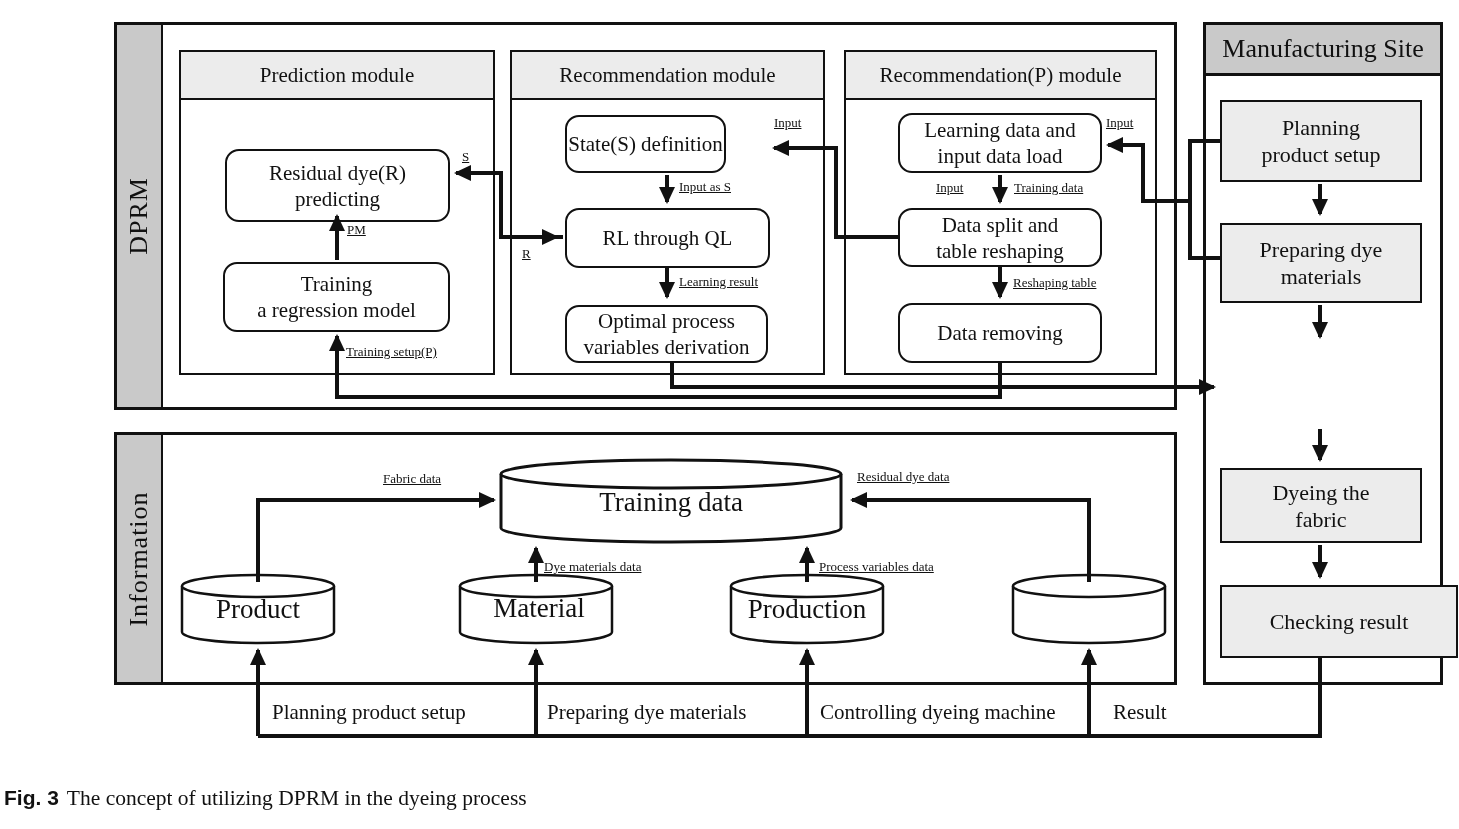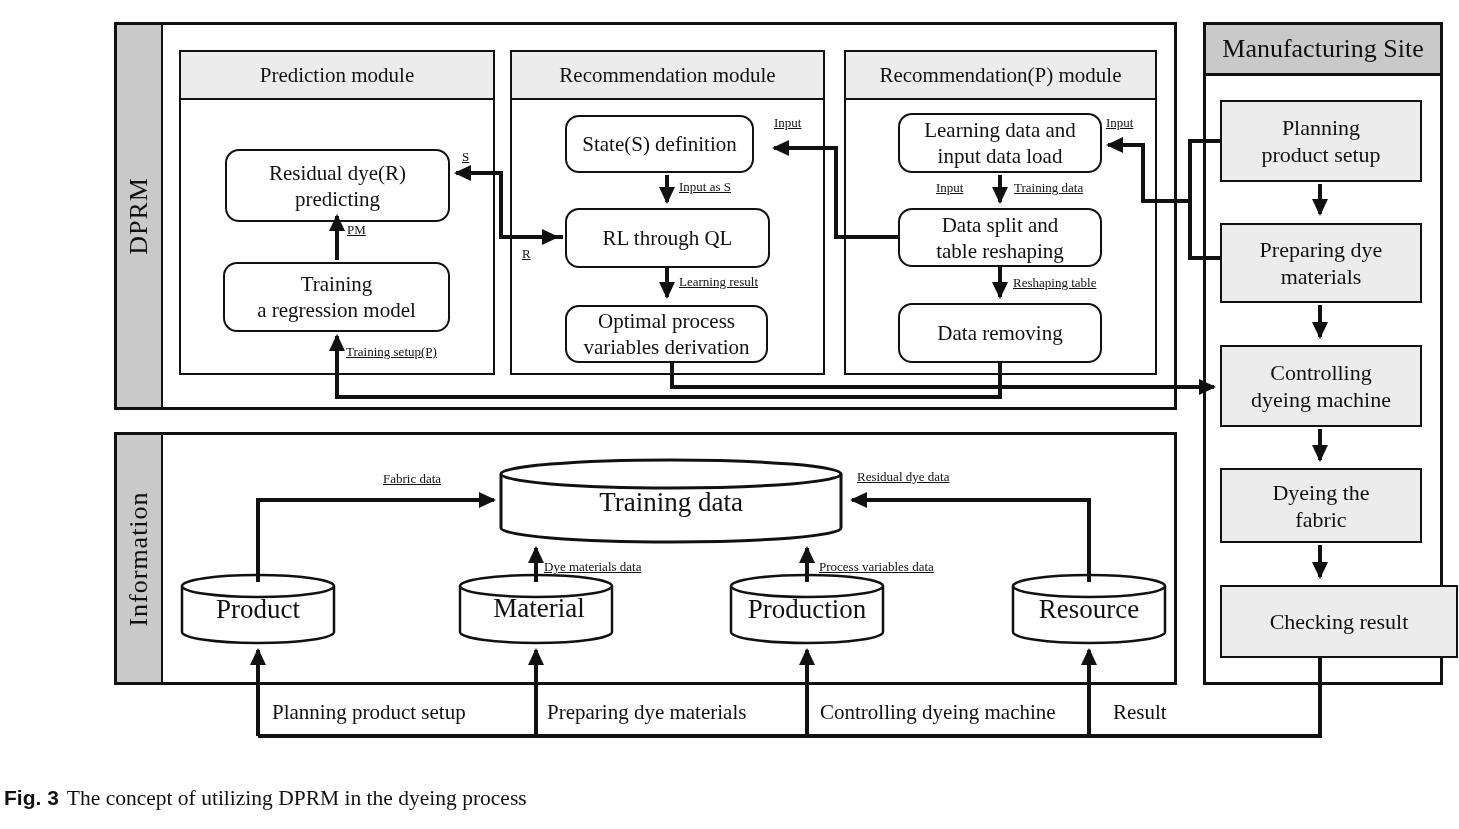--- a/index.html
+++ b/index.html
@@ -53,43 +53,41 @@
     <div class="module-title">Prediction module</div>
   </div>
   <div class="abs rbox" style="left:225px;top:149px;width:225px;height:73px;">Residual dye(R)
 predicting</div>
   <div class="abs rbox" style="left:223px;top:262px;width:227px;height:70px;">Training
 a regression model</div>
 
   <div class="abs module" style="left:510px;top:50px;width:315px;height:325px;">
     <div class="module-title">Recommendation module</div>
   </div>
-  <div class="abs rbox" style="left:565px;top:115px;width:189px;height:58px;">State(S) definition</div>
+  <div class="abs rbox" style="left:565px;top:115px;width:161px;height:58px;">State(S) definition</div>
   <div class="abs rbox" style="left:565px;top:208px;width:205px;height:60px;">RL through QL</div>
   <div class="abs rbox" style="left:565px;top:305px;width:203px;height:58px;">Optimal process
 variables derivation</div>
 
   <div class="abs module" style="left:844px;top:50px;width:313px;height:325px;">
     <div class="module-title">Recommendation(P) module</div>
   </div>
   <div class="abs rbox" style="left:898px;top:113px;width:204px;height:60px;">Learning data and
 input data load</div>
   <div class="abs rbox" style="left:898px;top:208px;width:204px;height:59px;">Data split and
 table reshaping</div>
   <div class="abs rbox" style="left:898px;top:303px;width:204px;height:60px;">Data removing</div>
 
   <div class="abs outer" style="left:1203px;top:22px;width:240px;height:663px;">
     <div class="mfg-title">Manufacturing Site</div>
   </div>
   <div class="abs step" style="left:1220px;top:100px;width:202px;height:82px;">Planning
 product setup</div>
   <div class="abs step" style="left:1220px;top:223px;width:202px;height:80px;">Preparing dye
 materials</div>
-  <div class="abs step" style="left:1220px;top:345px;width:202px;height:82px;">Controlling
-dyeing machine</div>
   <div class="abs step" style="left:1220px;top:468px;width:202px;height:75px;">Dyeing the
 fabric</div>
   <div class="abs step" style="left:1220px;top:585px;width:238px;height:73px;">Checking result</div>
 
   <div class="abs outer" style="left:114px;top:432px;width:1063px;height:253px;">
     <div class="strip">
       <span class="vlabel">Information</span>
     </div>
   </div>
 
@@ -151,21 +149,20 @@
       <path d="M536,736 V650" marker-end="url(#ah)"></path>
       <path d="M807,736 V650" marker-end="url(#ah)"></path>
       <path d="M1089,736 V650" marker-end="url(#ah)"></path>
     </g>
   </svg>
 
   <div class="cyl-label big abs" style="left:501px;top:462px;width:340px;height:80px;">Training data</div>
   <div class="cyl-label abs" style="left:182px;top:578px;width:152px;height:62px;">Product</div>
   <div class="cyl-label abs" style="left:460px;top:578px;width:152px;height:60px;padding-left:6px;">Material</div>
   <div class="cyl-label abs" style="left:731px;top:578px;width:152px;height:62px;">Production</div>
-  <div class="cyl-label abs" style="left:1013px;top:578px;width:152px;height:62px;">Resource</div>
 
   <div class="elabel" style="left:462px;top:146px;">S</div>
   <div class="elabel" style="left:347px;top:219px;">PM</div>
   <div class="elabel" style="left:346px;top:341px;">Training setup(P)</div>
   <div class="elabel" style="left:522px;top:243px;">R</div>
   <div class="elabel" style="left:679px;top:176px;">Input as S</div>
   <div class="elabel" style="left:679px;top:271px;">Learning result</div>
   <div class="elabel" style="left:774px;top:112px;">Input</div>
   <div class="elabel" style="left:936px;top:177px;">Input</div>
   <div class="elabel" style="left:1014px;top:177px;">Training data</div>

